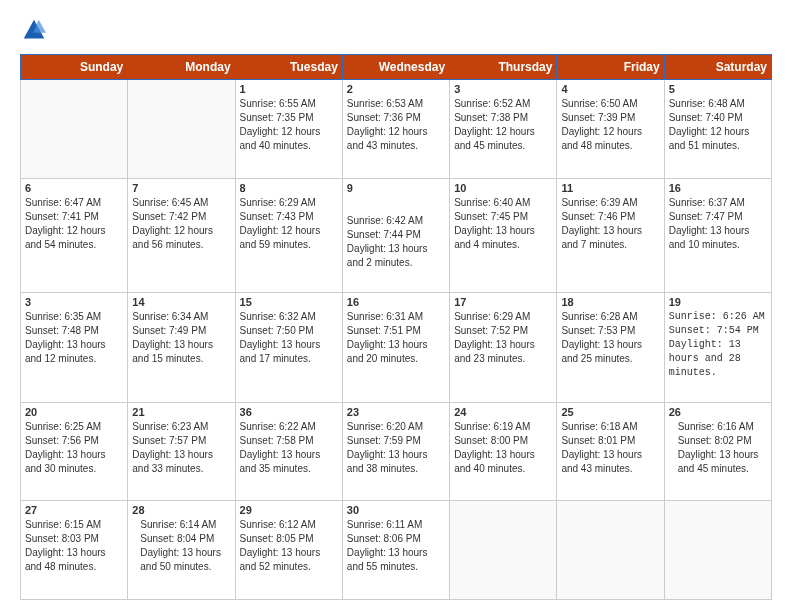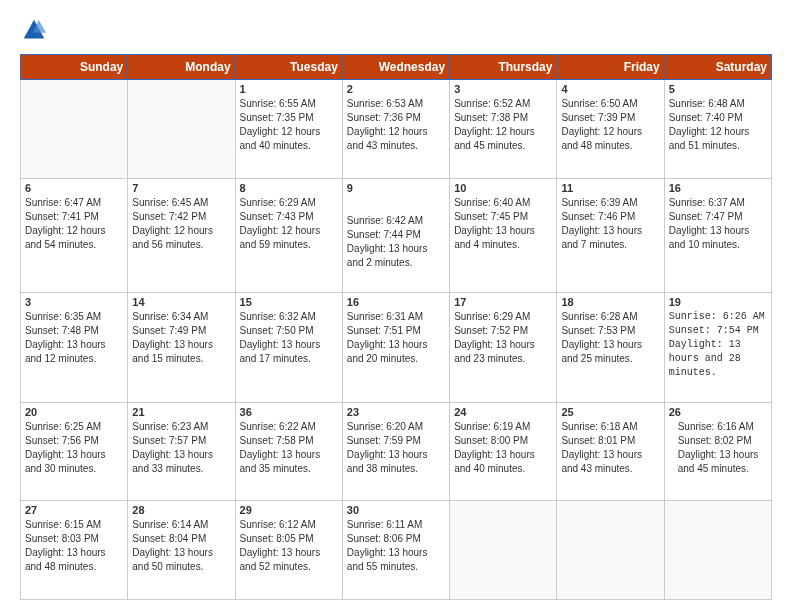--- a/index.html
+++ b/index.html
@@ -300,21 +300,21 @@
         </tr>
         <tr>
           <td>
             <div class="day-number">27</div>
             <div class="day-info" style="white-space: pre-line;">Sunrise: 6:15 AM
 Sunset: 8:03 PM
 Daylight: 13 hours and 48 minutes.</div>
           </td>
           <td>
             <div class="day-number">28</div>
-            <div class="day-info" style="white-space: pre-line;">Sunrise: 6:14 AM
+            <div class="day-info" style="white-space: pre-line; margin-left: 8px;">Sunrise: 6:14 AM
 Sunset: 8:04 PM
 Daylight: 13 hours and 50 minutes.</div>
           </td>
           <td>
             <div class="day-number">29</div>
             <div class="day-info" style="white-space: pre-line;">Sunrise: 6:12 AM
 Sunset: 8:05 PM
 Daylight: 13 hours and 52 minutes.</div>
           </td>
           <td>

